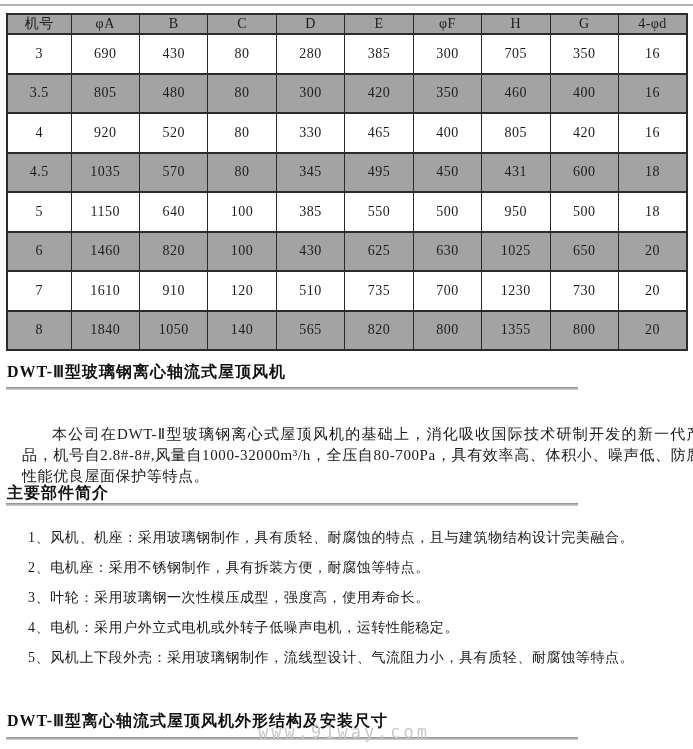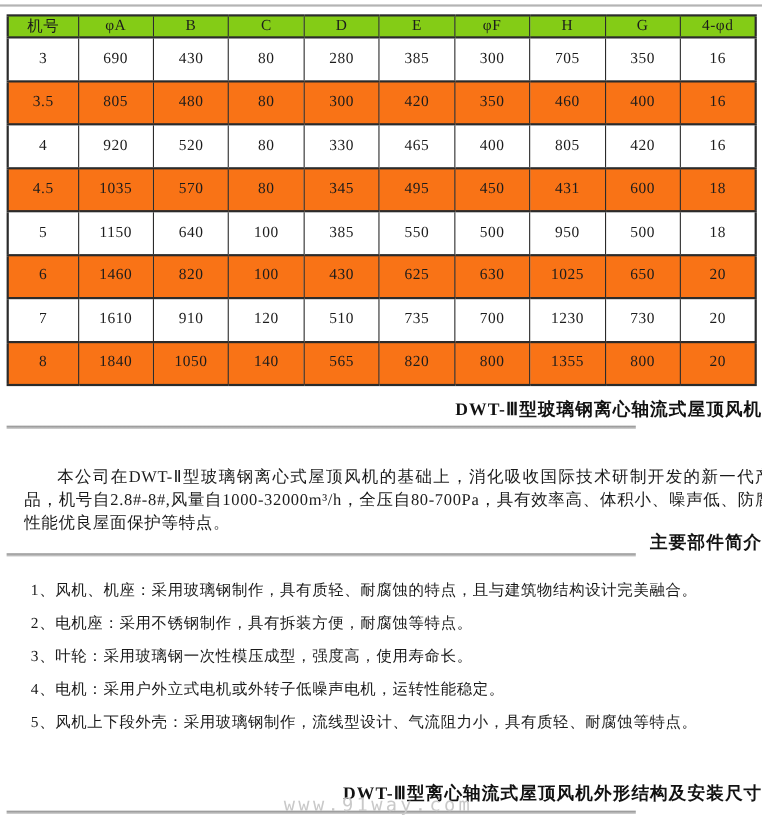--- a/index.html
+++ b/index.html
@@ -37,31 +37,30 @@
     border-top: 2px solid #2b2b2b;
     border-bottom: 2px solid #2b2b2b;
     text-align: center;
     vertical-align: middle;
     font-size: 14px;
     font-weight: normal;
     color: #1c1c1c;
     letter-spacing: 0.5px;
   }
   .spec-table col.c-first { width: 64px; }
-  .spec-table thead th { background: #84cc16; }
-  .spec-table tbody tr.alt td { background: #f97316; }
+  .spec-table thead th { background: #a3a3a3; }
+  .spec-table tbody tr.alt td { background: #a3a3a3; }
 
   .h-title {
     margin: 0 0 0 7px;
     font-size: 16px;
     font-weight: bold;
     color: #121212;
     letter-spacing: 1px;
     font-family: "Liberation Serif", serif;
-    text-align: right;
   }
   #title-product { position: absolute; top: 362px; left: 0; right: 0; }
   #rule-1 { position: absolute; top: 387px; }
   #intro   { position: absolute; top: 424px; left: 7px; width: 680px; margin-left: 15px; }
   #title-components { position: absolute; top: 483px; left: 0; right: 0; }
   #rule-2 { position: absolute; top: 503px; }
   #components { position: absolute; top: 528px; left: 28px; width: 650px; }
   #title-dimensions { position: absolute; top: 711px; left: 0; right: 0; }
   #rule-3 { position: absolute; top: 737px; }
 

